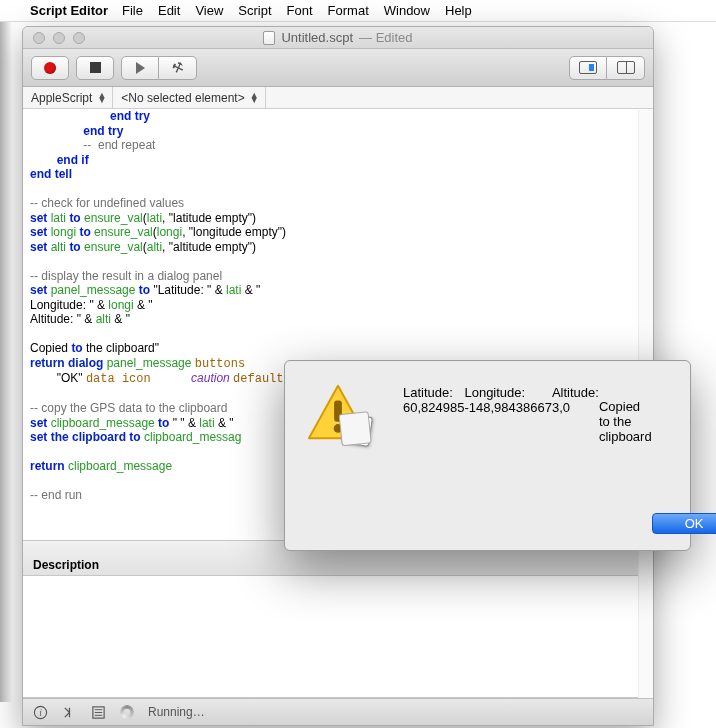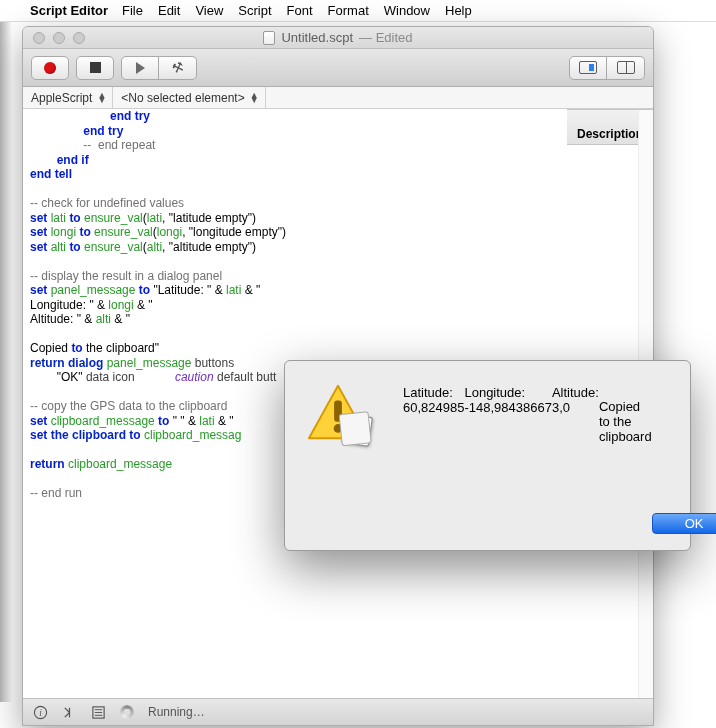--- a/index.html
+++ b/index.html
@@ -35,24 +35,24 @@
   .view-rect { width:18px; height:13px; border:1.3px solid #5b5b5b; border-radius:2px; position:relative; }
   .view-full .video { position:absolute; right:2px; top:2px; bottom:2px; width:5px; background:#2a7ff3;}
   .view-half .half { position:absolute; right:0; top:0; bottom:0; width:8px; border-left:1.3px solid #5b5b5b;}
   
   
   .selector-bar { height:22px; background:#f6f6f6; border-bottom:1px solid #cfcfcf; display:flex; align-items:stretch; font-size:12px;}
   .sel { display:flex; align-items:center; padding:0 6px 0 8px; border-right:1px solid #d0d0d0; gap:5px; color:#333;}
   .sel .arrows { font-size:9px; line-height:5px; color:#555; display:flex; flex-direction:column;}
   
   
-  .code-wrap { flex:1; display:flex; flex-direction:row; background:#fff; overflow:hidden;}
+  .code-wrap { flex:1; display:flex; flex-direction:column; background:#fff; overflow:hidden;}
   .code { flex:1; padding:0 7px 4px 7px; font-family: Verdana, Geneva, sans-serif; font-size:12px; line-height:14.5px; overflow:hidden; white-space:pre; color:#000; position:relative;}
   .kw { color:#001bd1; font-weight:bold;}
-  .kwp { color:#404040;}
+  .kwp { color:#a16207;font-family:Liberation Mono, monospace;}
   .var { color:#279a27;}
   .com { color:#727272;}
   .cmd { color:#0527c0; font-weight:bold;}
   .it { font-style:italic;margin-left:37px;}
   .prop { color:#7030c4;}
   
   .desc-header { height:20px; background:linear-gradient(#f1f1f1,#e2e2e2); border-top:1px solid #c6c6c6; border-bottom:1px solid #c6c6c6; font-weight:600; font-size:12px; padding:17px 10px;}
   .desc-body { height:122px; background:#fff; border-bottom:1px solid #c6c6c6;}
   
   

